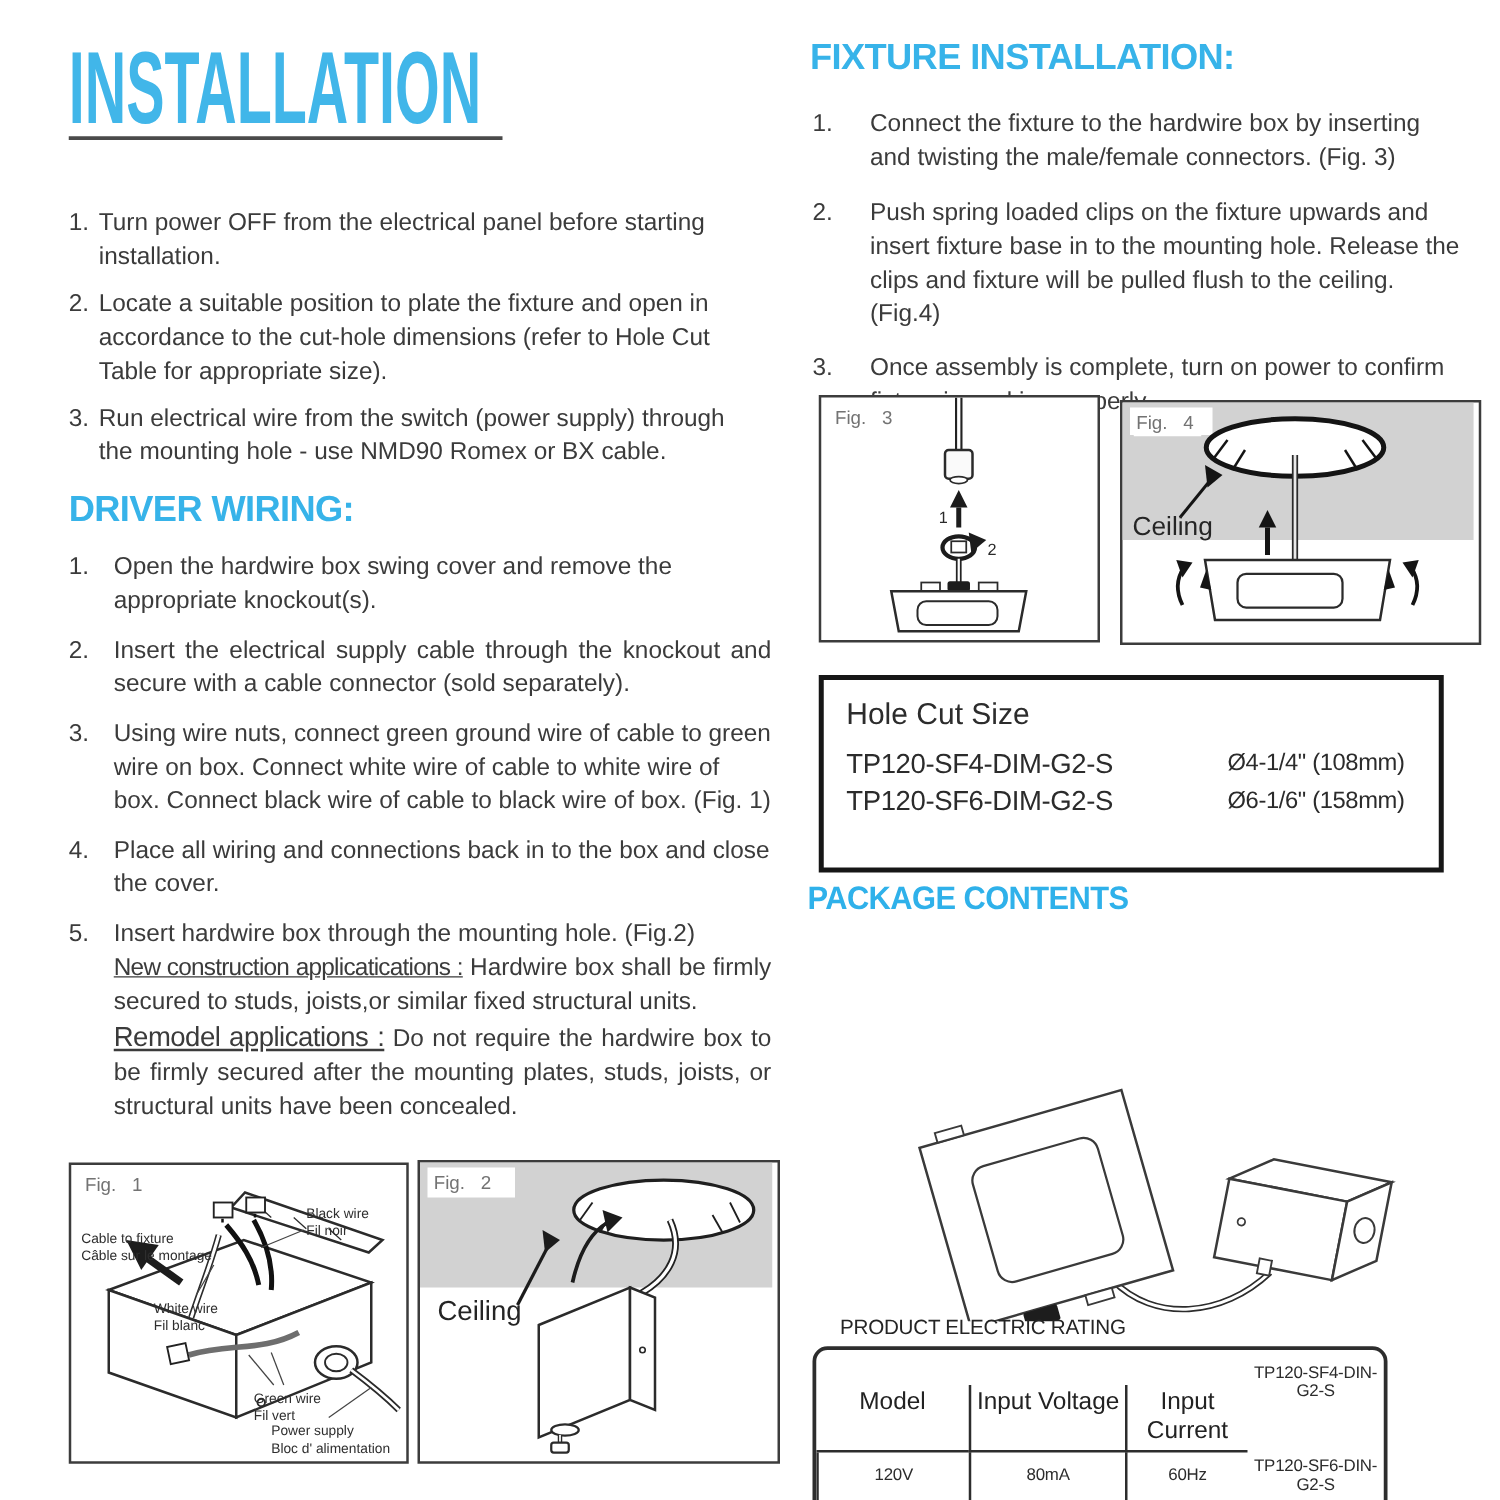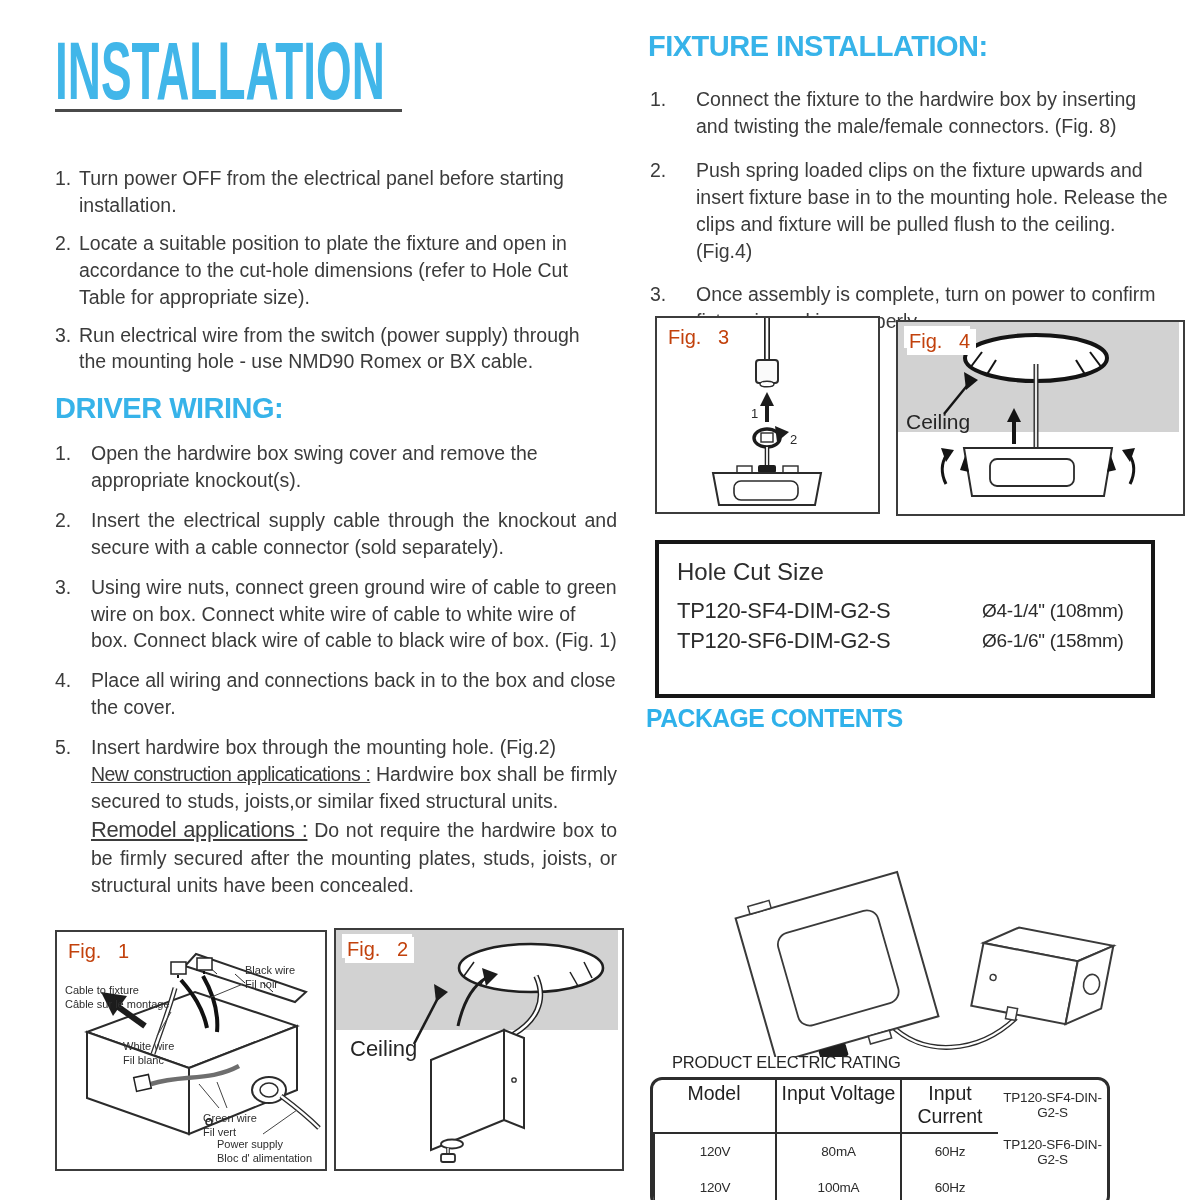--- a/index.html
+++ b/index.html
@@ -30,21 +30,21 @@
   .driver-list .step { margin-bottom:13px; }
   .driver-list .num { width:36px; }
   .fixture-list .step { margin-bottom:17px; }
   .fixture-list .num { width:46px; }
   .sub-label { text-decoration:underline; letter-spacing:-0.6px; }
   .sub-label-big { text-decoration:underline; font-size:22px; letter-spacing:-0.4px; }
 
   
   .figbox { border:2px solid #3c3c3c; background:#fff; }
   .figlabel {
-    position:absolute; top:7px; left:9px; font-size:20px; color:#c2410c;
+    position:absolute; top:7px; left:9px; font-size:15px; color:#737373;
     background:#ffffff; padding:1px 6px 2px 2px; white-space:pre; z-index:2;
   }
   .ceil-label { position:absolute; font-size:22px; color:#252525; z-index:2; }
   svg { display:block; }
 
   
   .holebox { border:4px solid #161616; background:#fff; box-sizing:border-box; padding:14px 0 0 18px; }
   .holebox-title { font-size:24px; color:#2c2c2c; margin-bottom:10px; }
   .holerow { display:flex; font-size:22px; color:#2b2b2b; line-height:1.35; }
   .holerow .model { width:305px; letter-spacing:-0.3px; }
@@ -55,20 +55,21 @@
 
   
   .rating-label { font-size:16.5px; font-weight:400; color:#252525; letter-spacing:-0.2px; }
   .rating-table {
     border:3px solid #2d2d2d; border-radius:12px; overflow:hidden; background:#fff;
     display:grid; grid-template-columns:122px 125px 98px 109px; box-sizing:border-box;
   }
   .rt-h {
     font-size:19.5px; color:#222; text-align:center; padding:2px 0 4px;
     border-bottom:2.5px solid #2d2d2d;
+    margin-top:28px;
   }
   .rt-c { font-size:13.5px; color:#2c2c2c; text-align:center; letter-spacing:-0.2px; }
   .rt-c.r1 { padding-top:10px; }
   .rt-c.r2 { padding-top:3px; padding-bottom:10px; }
   .bl { border-left:2.5px solid #2d2d2d; }
 </style>
 </head>
 <body>
 
 <div class="page">
@@ -205,21 +206,21 @@
       <line x1="78" y1="114" x2="104" y2="64" stroke="#1c1c1c" stroke-width="2.6"></line>
       <polygon points="98,54 112,62 100,72" fill="#1c1c1c"></polygon>
     </svg>
   </div>
 
   <div class="abs cyan-heading" style="left:648px; top:30px;">FIXTURE INSTALLATION:</div>
 
   <div class="abs steplist fixture-list" style="left:650px; top:86px; width:520px;">
     <div class="step">
       <span class="num">1.</span>
-      <span class="txt">Connect the fixture to the hardwire box by inserting and twisting the male/female connectors.    (Fig. 8)</span>
+      <span class="txt">Connect the fixture to the hardwire box by inserting and twisting the male/female connectors.    (Fig. 3)</span>
     </div>
     <div class="step">
       <span class="num">2.</span>
       <span class="txt">Push spring loaded clips on the fixture upwards and insert fixture base in to the mounting hole. Release the clips and fixture will be pulled flush to the ceiling.  (Fig.4)</span>
     </div>
     <div class="step">
       <span class="num">3.</span>
       <span class="txt">Once assembly is complete, turn on power to confirm fixture is working properly.</span>
     </div>
   </div>

